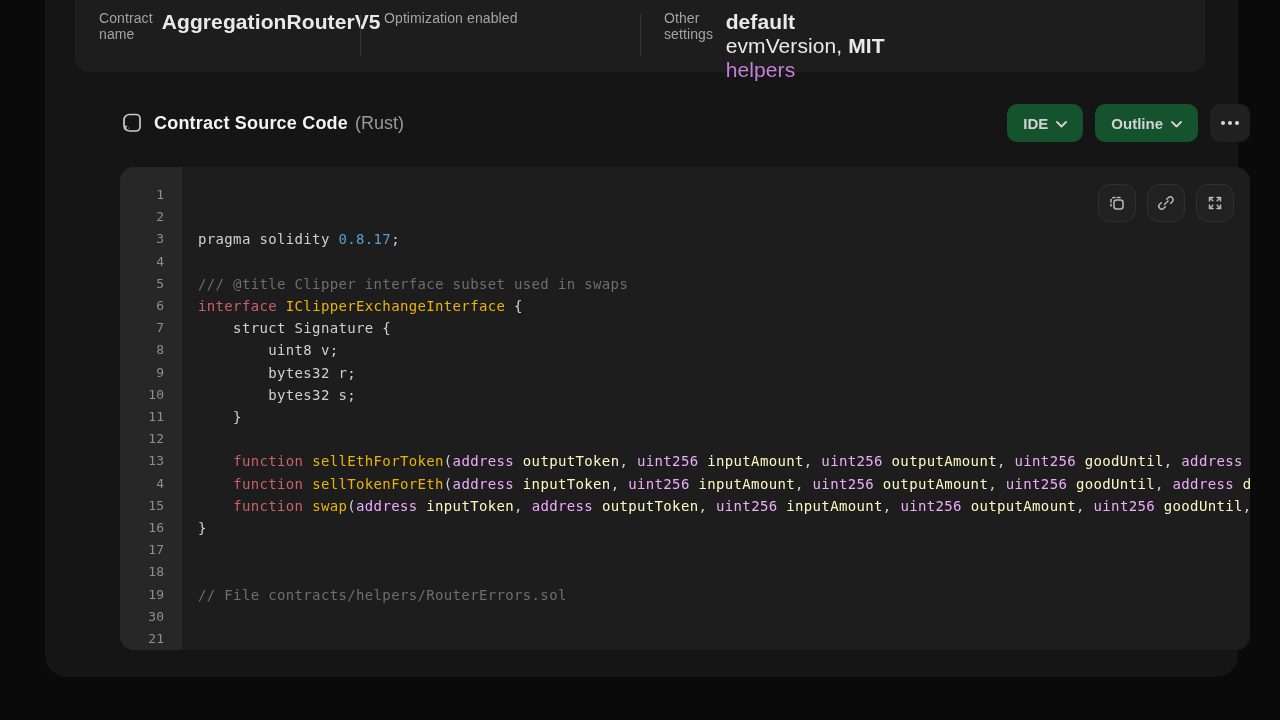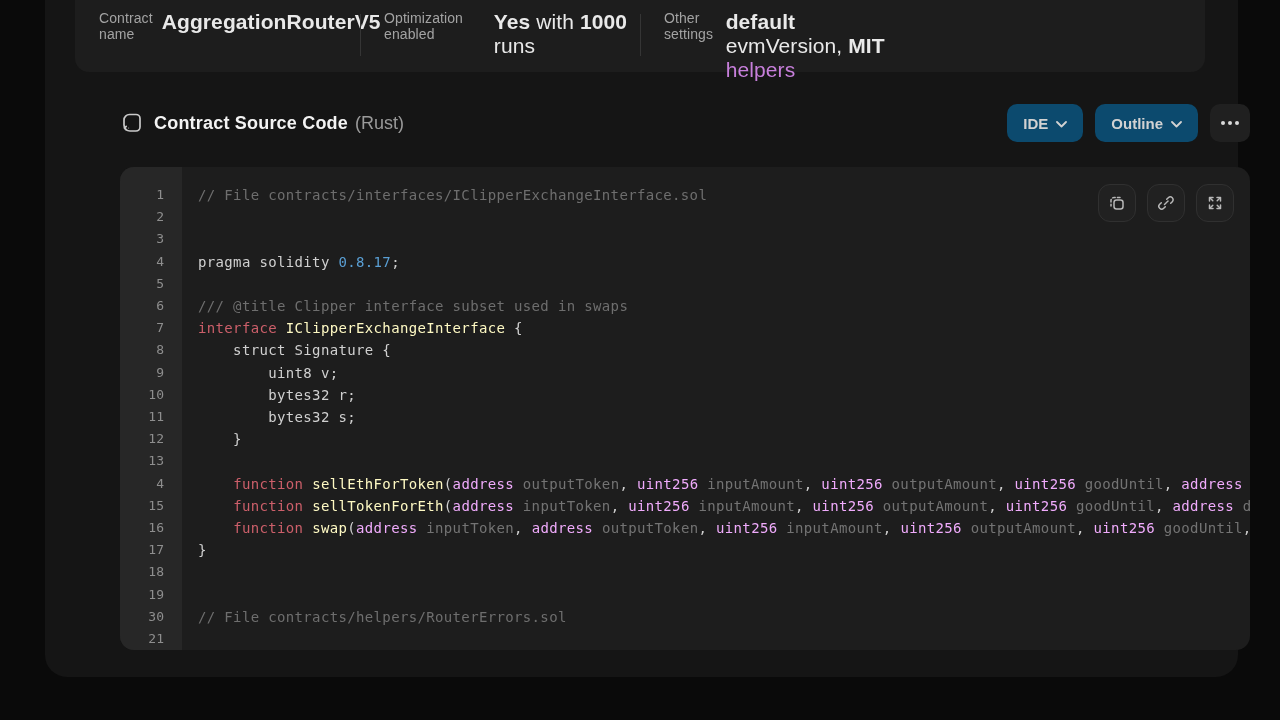--- a/index.html
+++ b/index.html
@@ -58,21 +58,21 @@
     width: 1130px; height: 40px;
     display: flex;
     align-items: center;
   }
   .sh-icon { width: 24px; height: 24px; margin-right: 10px; display: flex; align-items: center; }
   .sh-title { font-size: 18px; font-weight: 700; color: #f3f3f3; letter-spacing: .2px; }
   .sh-sub { font-size: 18px; font-weight: 400; color: #9a9a9a; margin-left: 7px; }
   .sh-actions { margin-left: auto; display: flex; align-items: center; gap: 12px; }
   .pill-btn {
     height: 38px;
-    background: #0c4a6e;
+    background: #14532d;
     border: none;
     border-radius: 10px;
     color: #d2d2d2;
     font-family: "Liberation Sans", sans-serif;
     font-size: 15px;
     font-weight: 600;
     display: flex;
     align-items: center;
     gap: 8px;
     padding: 0 16px;
@@ -121,23 +121,23 @@
   .code-line {
     white-space: pre;
     font-size: 14px;
     letter-spacing: .35px;
     line-height: 22.2px;
   }
   .tok-w { color: #d0d0d0; }
   .tok-c { color: #6e6e6e; }
   .tok-b { color: #5a9fd4; }
   .tok-k { color: #cc5f6a; }
-  .tok-p { color: #fef9c3; }
+  .tok-p { color: #eab308; }
   .tok-t { color: #f0abfc; }
-  .tok-i { color: #737373; }
+  .tok-i { color: #fef9c3; }
 
   .code-actions {
     position: absolute;
     top: 17px; right: 16px;
     display: flex;
     gap: 11px;
   }
   .icon-btn {
     width: 38px; height: 38px;
     background: rgba(255,255,255,0.02);
@@ -153,21 +153,20 @@
 
 <div class="outer-card">
 
   <div class="meta-card">
     <div class="meta-col">
       <div class="m-label">Contract name</div>
       <div class="m-value"><span style="font-weight: 700;">AggregationRouterV5</span></div>
     </div>
     <div class="meta-col">
       <div class="m-label">Optimization enabled</div>
-      <div class="m-value"><span style="font-weight: 700;">Yes</span><span> with </span><span style="font-weight: 700;">1000</span><span> runs</span></div>
     </div>
     <div class="meta-col">
       <div class="m-label">Other settings</div>
       <div class="m-value"><span style="font-weight: 700;">default</span><span> evmVersion, </span><span style="font-weight: 700;">MIT</span><span> </span><span style="color: rgb(199, 127, 219); cursor: pointer;">helpers</span></div>
     </div>
   </div>
 
   <div class="section-header">
     <span class="sh-icon">
       <svg width="24" height="24" viewBox="0 0 24 24" fill="none" stroke="#c9c9c9" stroke-width="1.7" stroke-linecap="round" stroke-linejoin="round">
@@ -222,21 +221,20 @@
         <div class="ln">4</div>
         <div class="ln">15</div>
         <div class="ln">16</div>
         <div class="ln">17</div>
         <div class="ln">18</div>
         <div class="ln">19</div>
         <div class="ln">30</div>
         <div class="ln">21</div>
       </div>
     <div class="code-col">
-        <div class="code-line"><span class="tok-c">// File contracts/interfaces/IClipperExchangeInterface.sol</span></div>
         <div class="code-line">&nbsp;</div>
         <div class="code-line">&nbsp;</div>
         <div class="code-line"><span class="tok-w">pragma solidity </span><span class="tok-b">0.8.17</span><span class="tok-w">;</span></div>
         <div class="code-line">&nbsp;</div>
         <div class="code-line"><span class="tok-c">/// @title Clipper interface subset used in swaps</span></div>
         <div class="code-line"><span class="tok-k">interface </span><span class="tok-p">IClipperExchangeInterface</span><span class="tok-w"> {</span></div>
         <div class="code-line"><span class="tok-w">    struct Signature {</span></div>
         <div class="code-line"><span class="tok-w">        uint8 v;</span></div>
         <div class="code-line"><span class="tok-w">        bytes32 r;</span></div>
         <div class="code-line"><span class="tok-w">        bytes32 s;</span></div>

